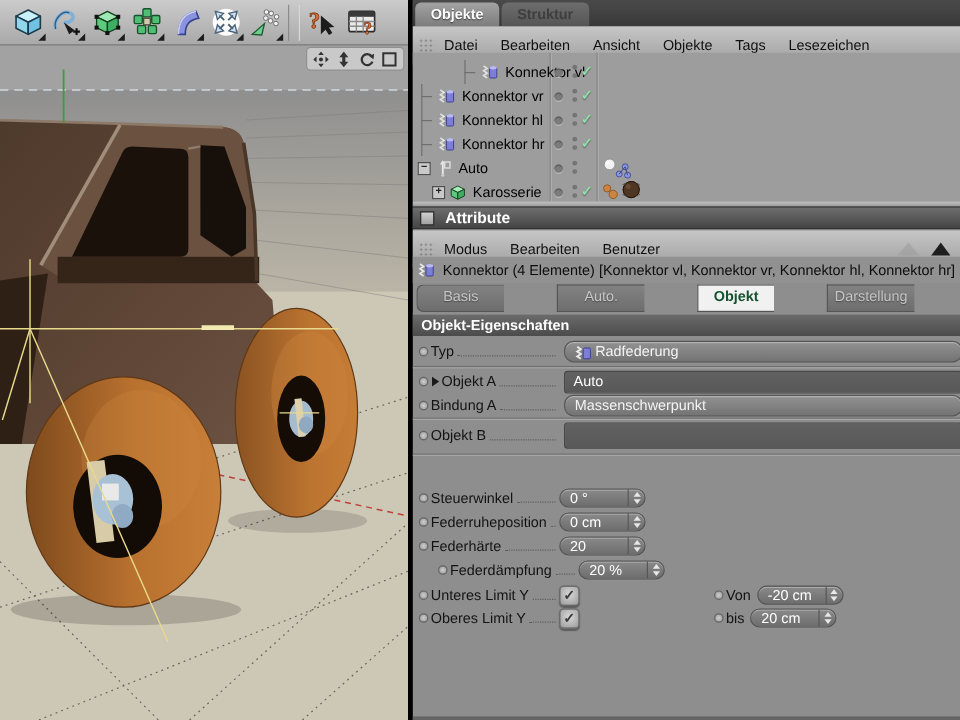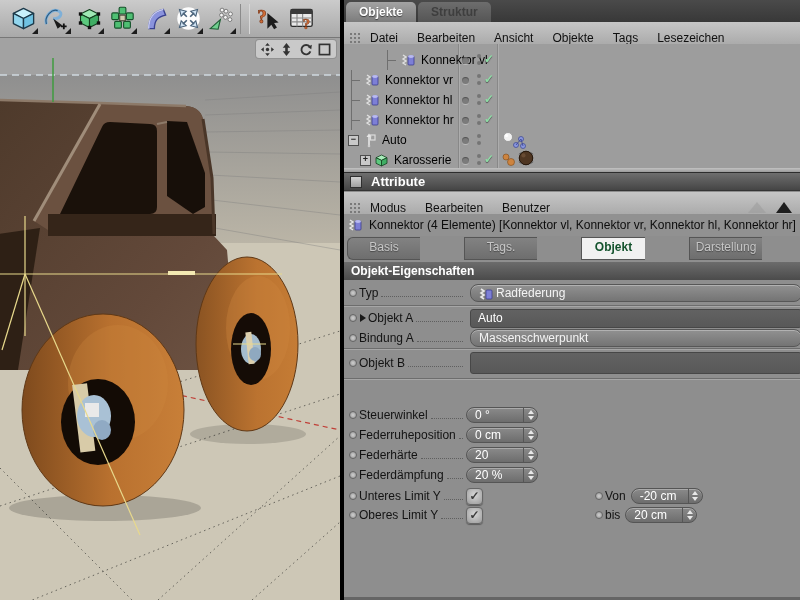--- a/index.html
+++ b/index.html
@@ -514,21 +514,21 @@
         <svg viewBox="0 0 15 15">
           <path d="M2,2 L5,4 L2,6 L5,8 L2,10 L5,12" fill="none" stroke="#e8e8e8" stroke-width="1.4"></path>
           <rect x="7" y="3" width="6" height="9" rx="1" fill="#7d7fd6" stroke="#3c3e8e" stroke-width="0.8"></rect>
           <ellipse cx="10" cy="3.5" rx="3" ry="1.4" fill="#b9baf0"></ellipse>
         </svg>
       </span>
     <span>Konnektor (4 Elemente) [Konnektor vl, Konnektor vr, Konnektor hl, Konnektor hr]</span>
   </div>
   <div id="attr-tabs">
     <div class="atab" style="width:72px;">Basis</div>
-    <div class="atab" style="width:72px;">Tags.</div>
+    <div class="atab" style="width:72px;">Auto.</div>
     <div class="atab active" style="width:63px;">Objekt</div>
     <div class="atab" style="width:72px;">Darstellung</div>
     <div class="atab" style="width:62px;">Cache</div>
   </div>
   <div id="attr-sechdr">Objekt-Eigenschaften</div>
 
   <div class="arow" style="top:283px;">
     <span class="lblcol">
         <span class="bullet"></span>
       <span class="albl">Typ</span>
@@ -616,21 +616,21 @@
       <span class="leader"></span>
       </span>
     <span class="spin">
         <span>20</span>
       <span class="step">
           <i class="up"></i>
           <i class="dn"></i>
         </span>
       </span>
   </div>
-  <div class="arow" style="top:465px;">
+  <div class="arow" style="top:465px;padding-left:16px;">
     <span class="lblcol">
         <span class="bullet"></span>
       <span class="albl">Federdämpfung</span>
       <span class="leader"></span>
       </span>
     <span class="spin">
         <span>20 %</span>
       <span class="step">
           <i class="up"></i>
           <i class="dn"></i>

